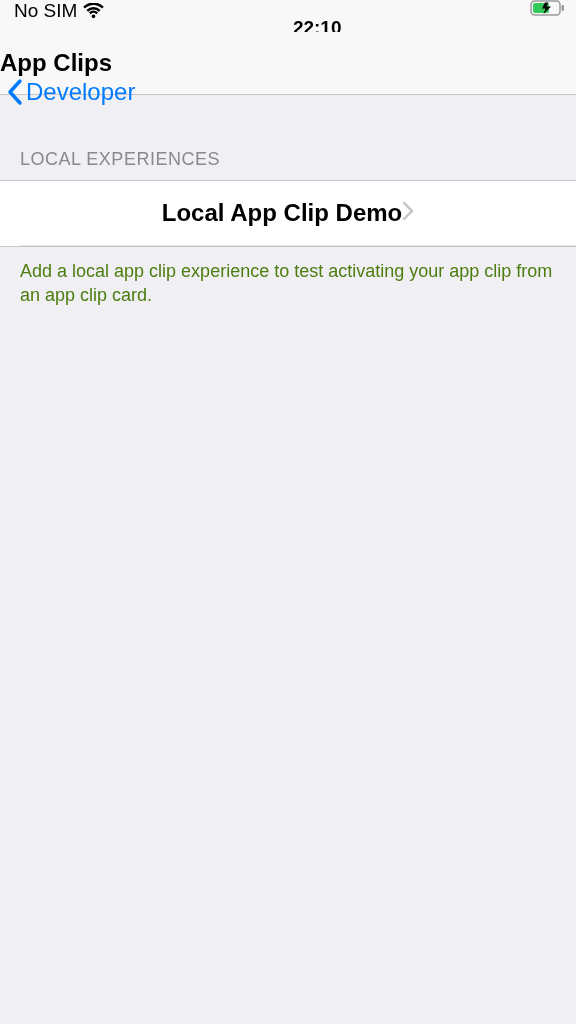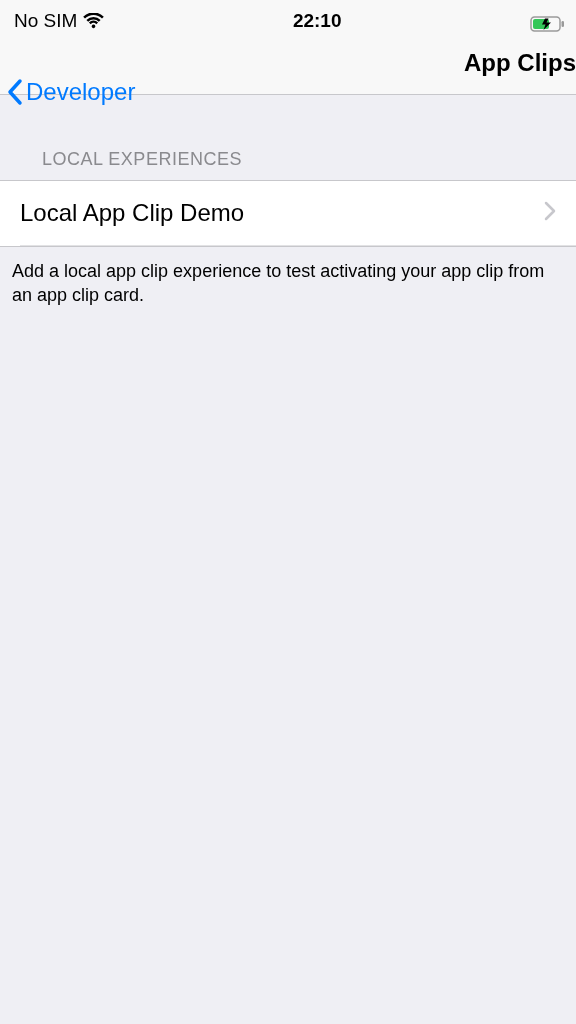--- a/index.html
+++ b/index.html
@@ -13,21 +13,21 @@
       width: 576px;
       height: 1024px;
       background: #efeff4;
       overflow: hidden;
     }
 
     
     .status-bar {
       height: 32px;
       display: flex;
-      align-items: flex-end;
+      align-items: flex-start;
       justify-content: space-between;
       padding: 0 10px 0 14px;
       background: #f8f8f8;
       font-size: 19px;
       font-weight: 400;
       color: #000;
     }
     .status-left {
       display: flex;
       align-items: center;
@@ -61,72 +61,72 @@
       align-items: flex-end;
       color: #007aff;
       font-size: 24px;
       cursor: pointer;
     }
     .nav-back svg { display: block; margin-right: 2px; }
     .nav-title {
       position: absolute;
       left: 0;
       right: 0;
-      text-align: right;
+      text-align: left;
       font-size: 24px;
       font-weight: 600;
       color: #000;
       pointer-events: none;
     }
 
     
     .section-header {
       padding: 54px 20px 10px 20px;
       font-size: 18px;
       letter-spacing: 0.5px;
       color: #8a8a8e;
       text-transform: uppercase;
-      margin-left: 22px;
     }
 
     
     .group {
       background: #ffffff;
       border-top: 1px solid #c7c7cb;
       border-bottom: 1px solid #c7c7cb;
     }
     .cell {
       display: flex;
       align-items: center;
-      justify-content: space-between;
+      justify-content: center;
       padding: 18px 20px 18px 20px;
       font-size: 24px;
       cursor: pointer;
+      font-weight: bold;
     }
     .divider {
       height: 1px;
       background: #e2e2e4;
       margin-left: 20px;
     }
     .cell-label {
       color: #000;
     }
     .cell-link {
       color: #007aff;
     }
     .chevron {
       color: #c7c7cc;
     }
 
     
     .section-footer {
-      padding: 12px 20px 0 12px;
+      padding: 12px 20px 0 20px;
       font-size: 18px;
       line-height: 1.35;
-      color: #000000;
+      color: #4d7c0f;
     }
   </style>
 </head>
 <body>
 
 <div class="status-bar">
   <div class="status-left">
     <span>No SIM</span>
     <span class="wifi-icon">
       <svg width="21" height="16" viewBox="0 0 21 16">

